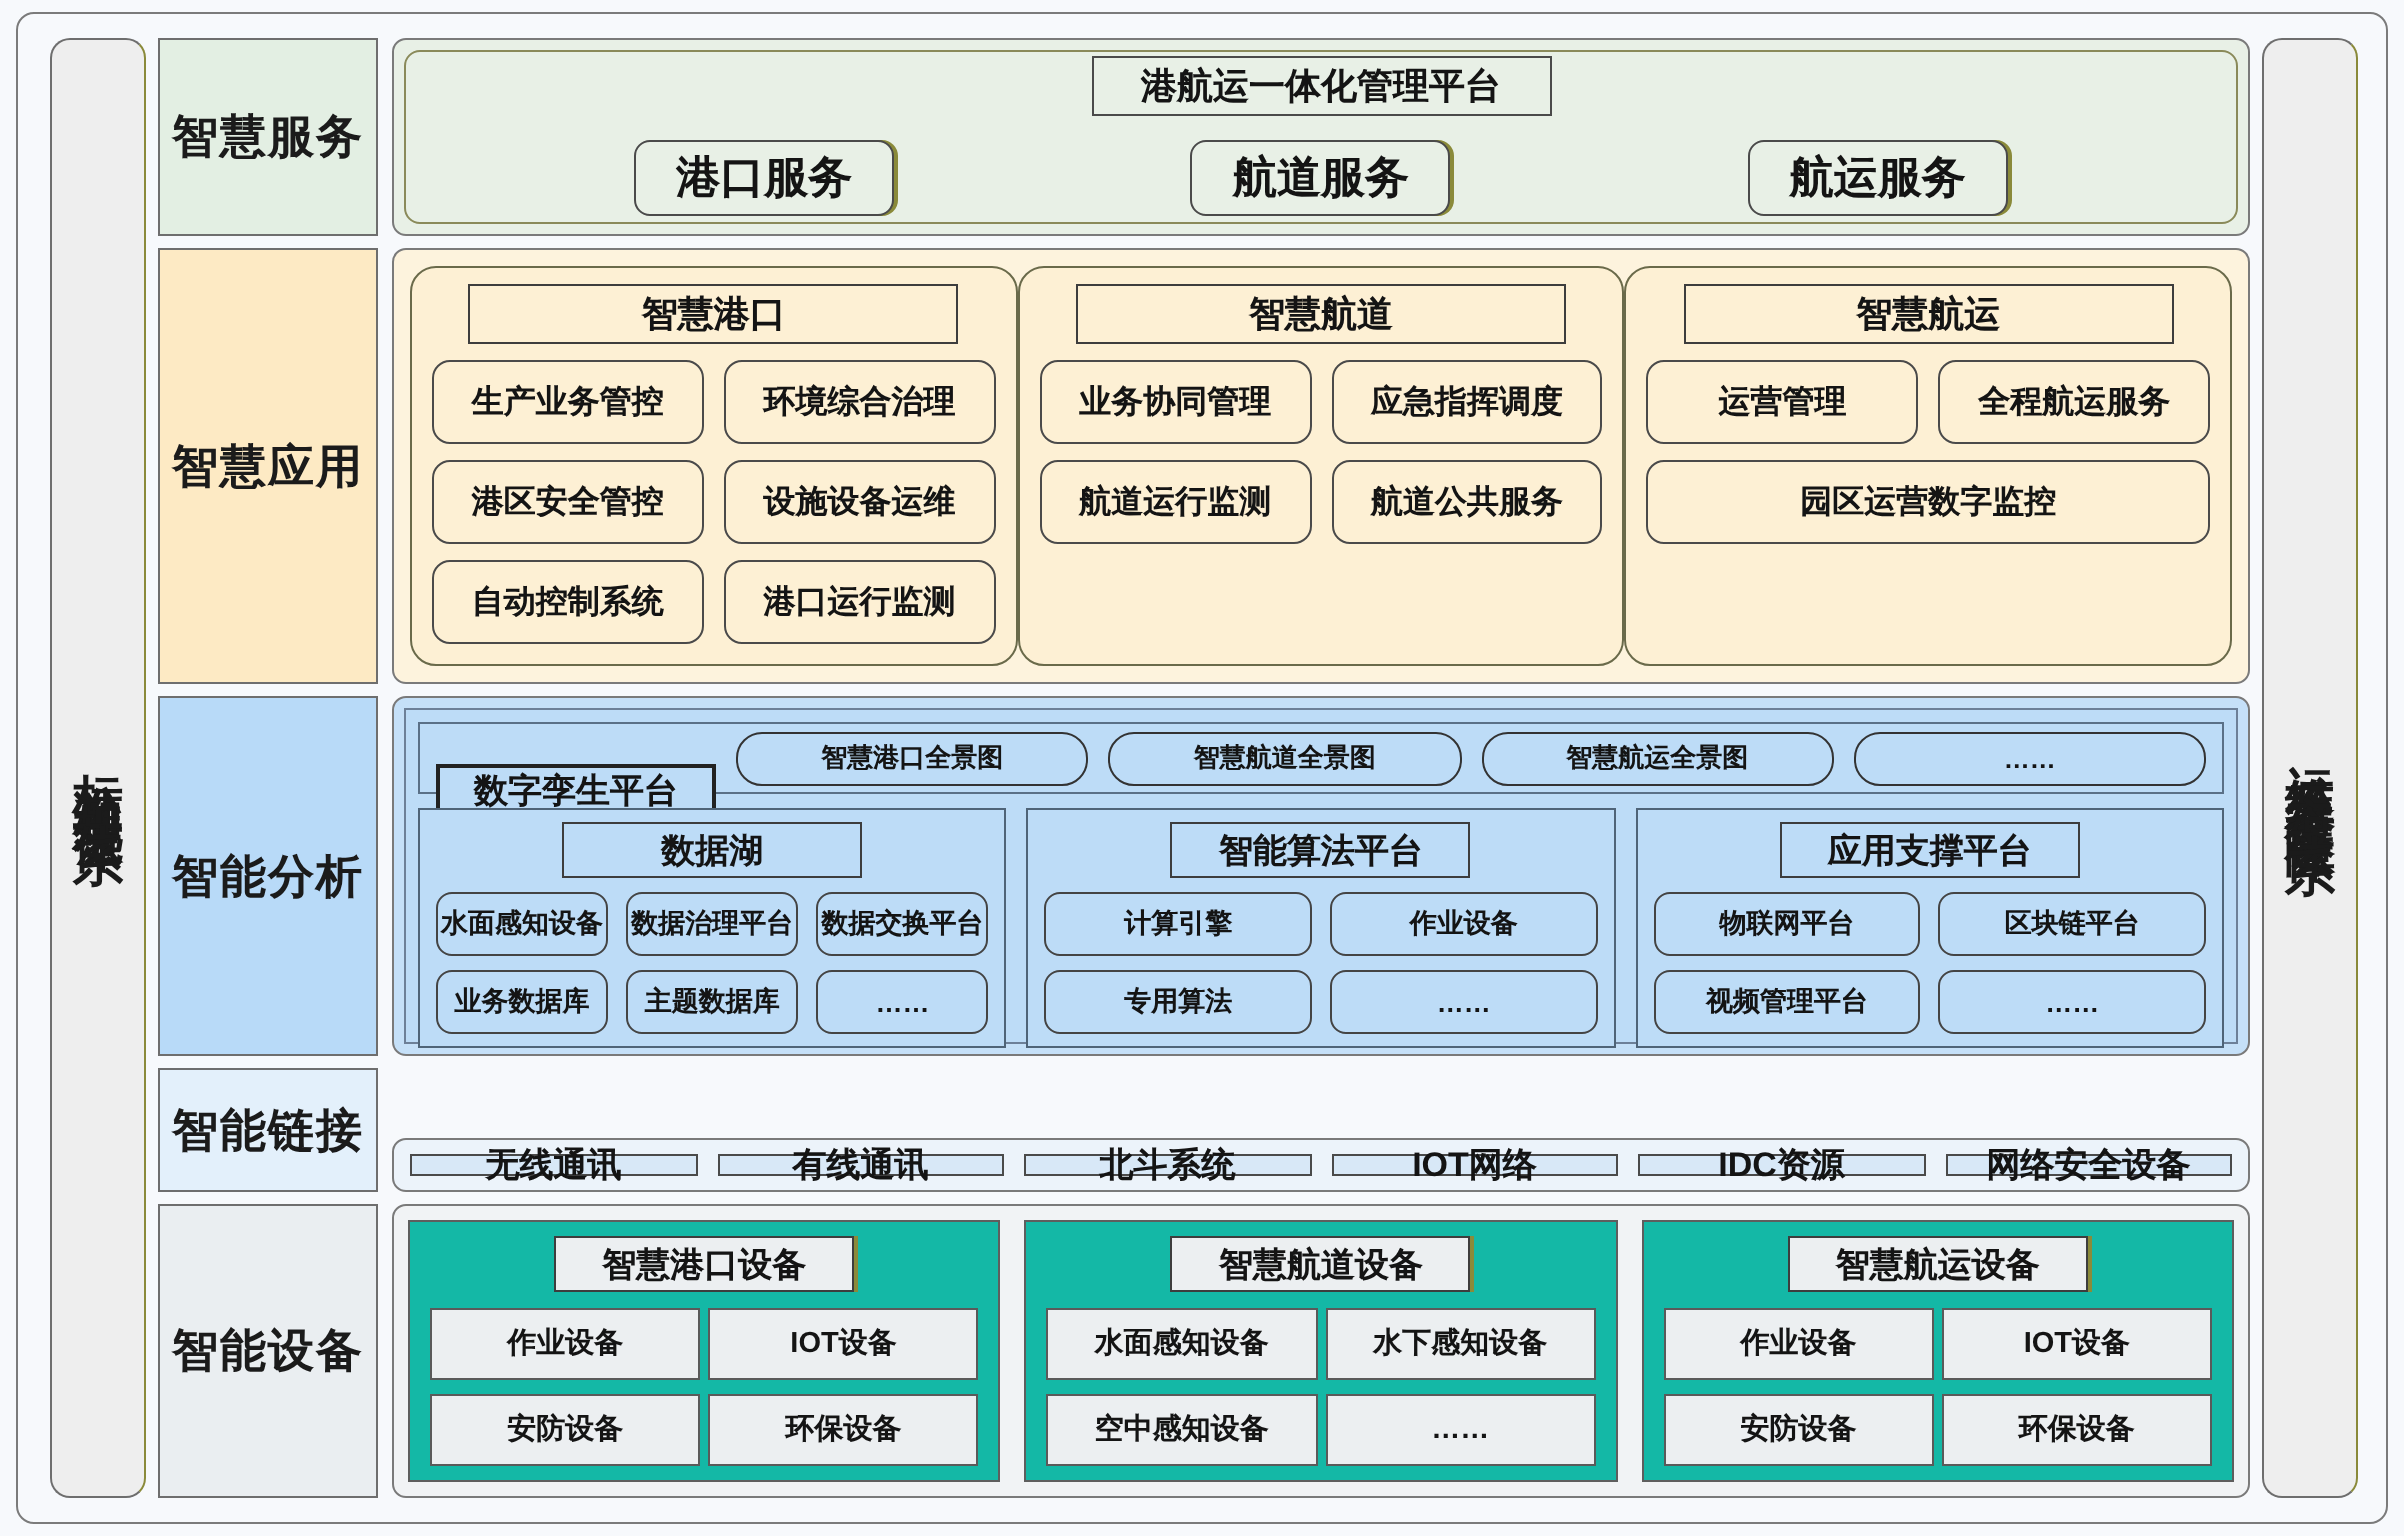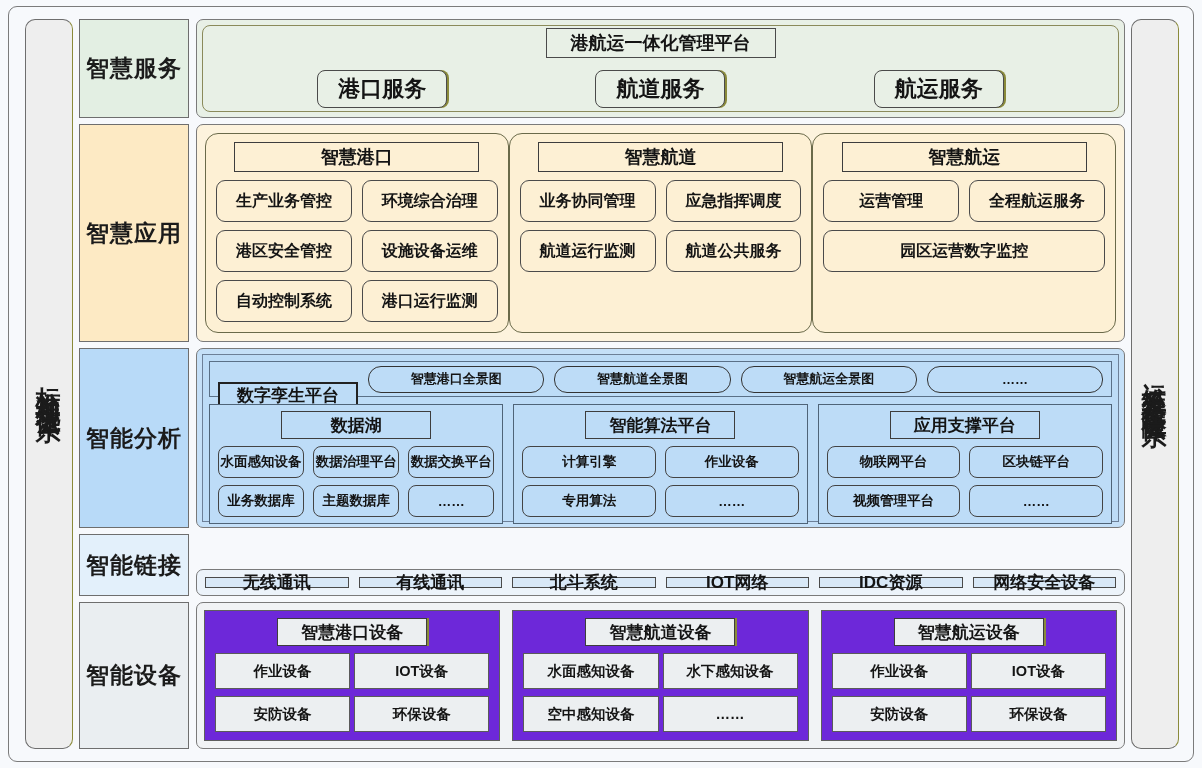--- a/index.html
+++ b/index.html
@@ -200,23 +200,23 @@
     background: #d8e8f7;
     border: 1.5px solid #4a4a4a;
     font-size: 17px; font-weight: bold;
   }
 
   
   .dev-groups { flex: 1; display: flex; gap: 12px; padding: 7px; }
   .dev-group {
     flex: 1;
     border: 1.5px solid #5e5e5e;
-    background: #6d28d9;
+    background: #14b8a6;
     padding: 7px 10px;
-    display: flex; flex-direction: column; gap: 7px;
+    display: flex; flex-direction: column; gap: 7px; justify-content: space-between;
   }
   .dev-title {
     align-self: center;
     min-width: 150px; height: 28px; padding: 0 16px;
     background: #eceff1;
     border: 1.5px solid #3d3d3d;
     font-size: 17px; font-weight: bold;
     box-shadow: 2px 0 0 #8a8a3a;
   }
   .dev-row { display: flex; gap: 4px; }

